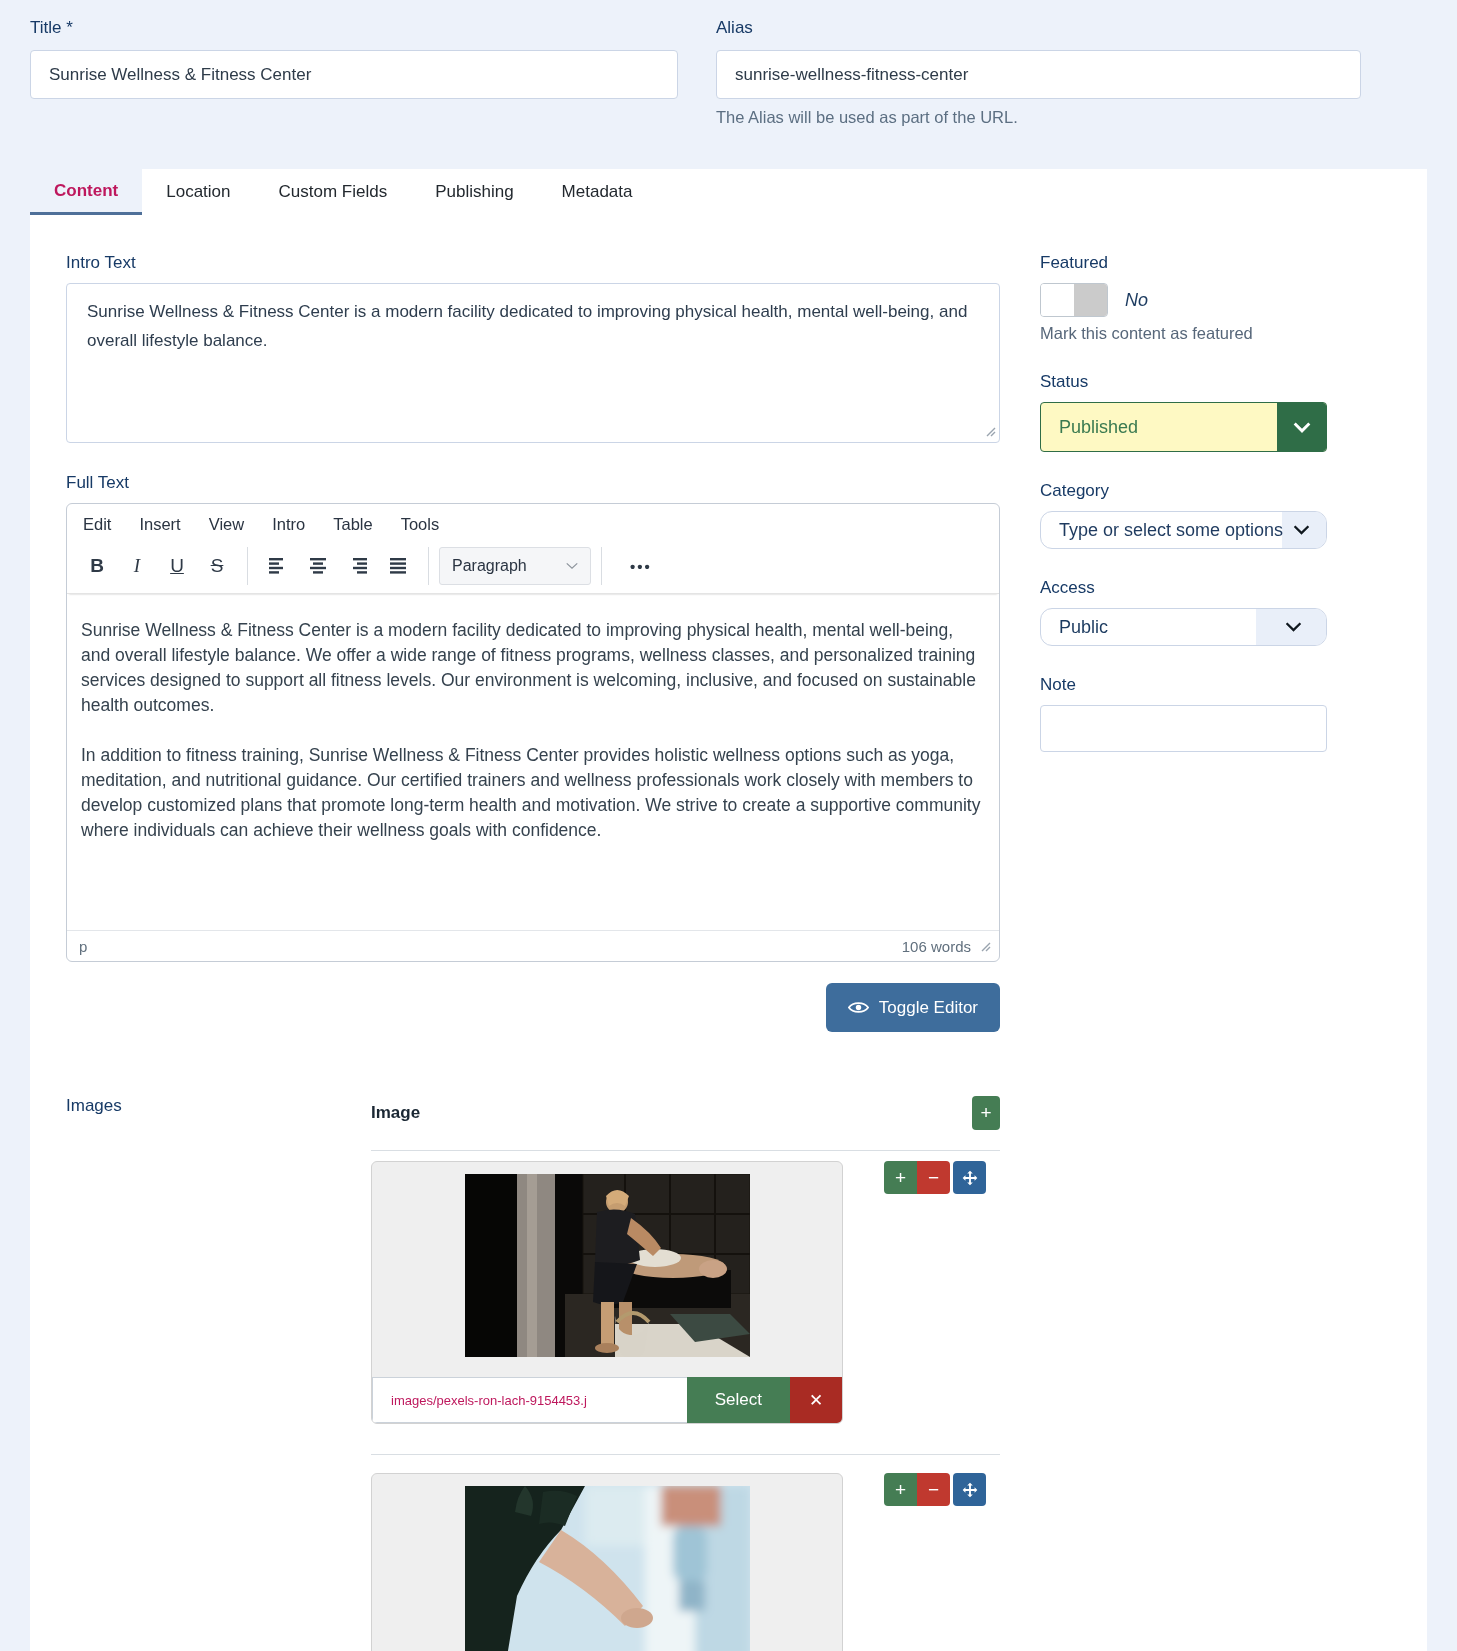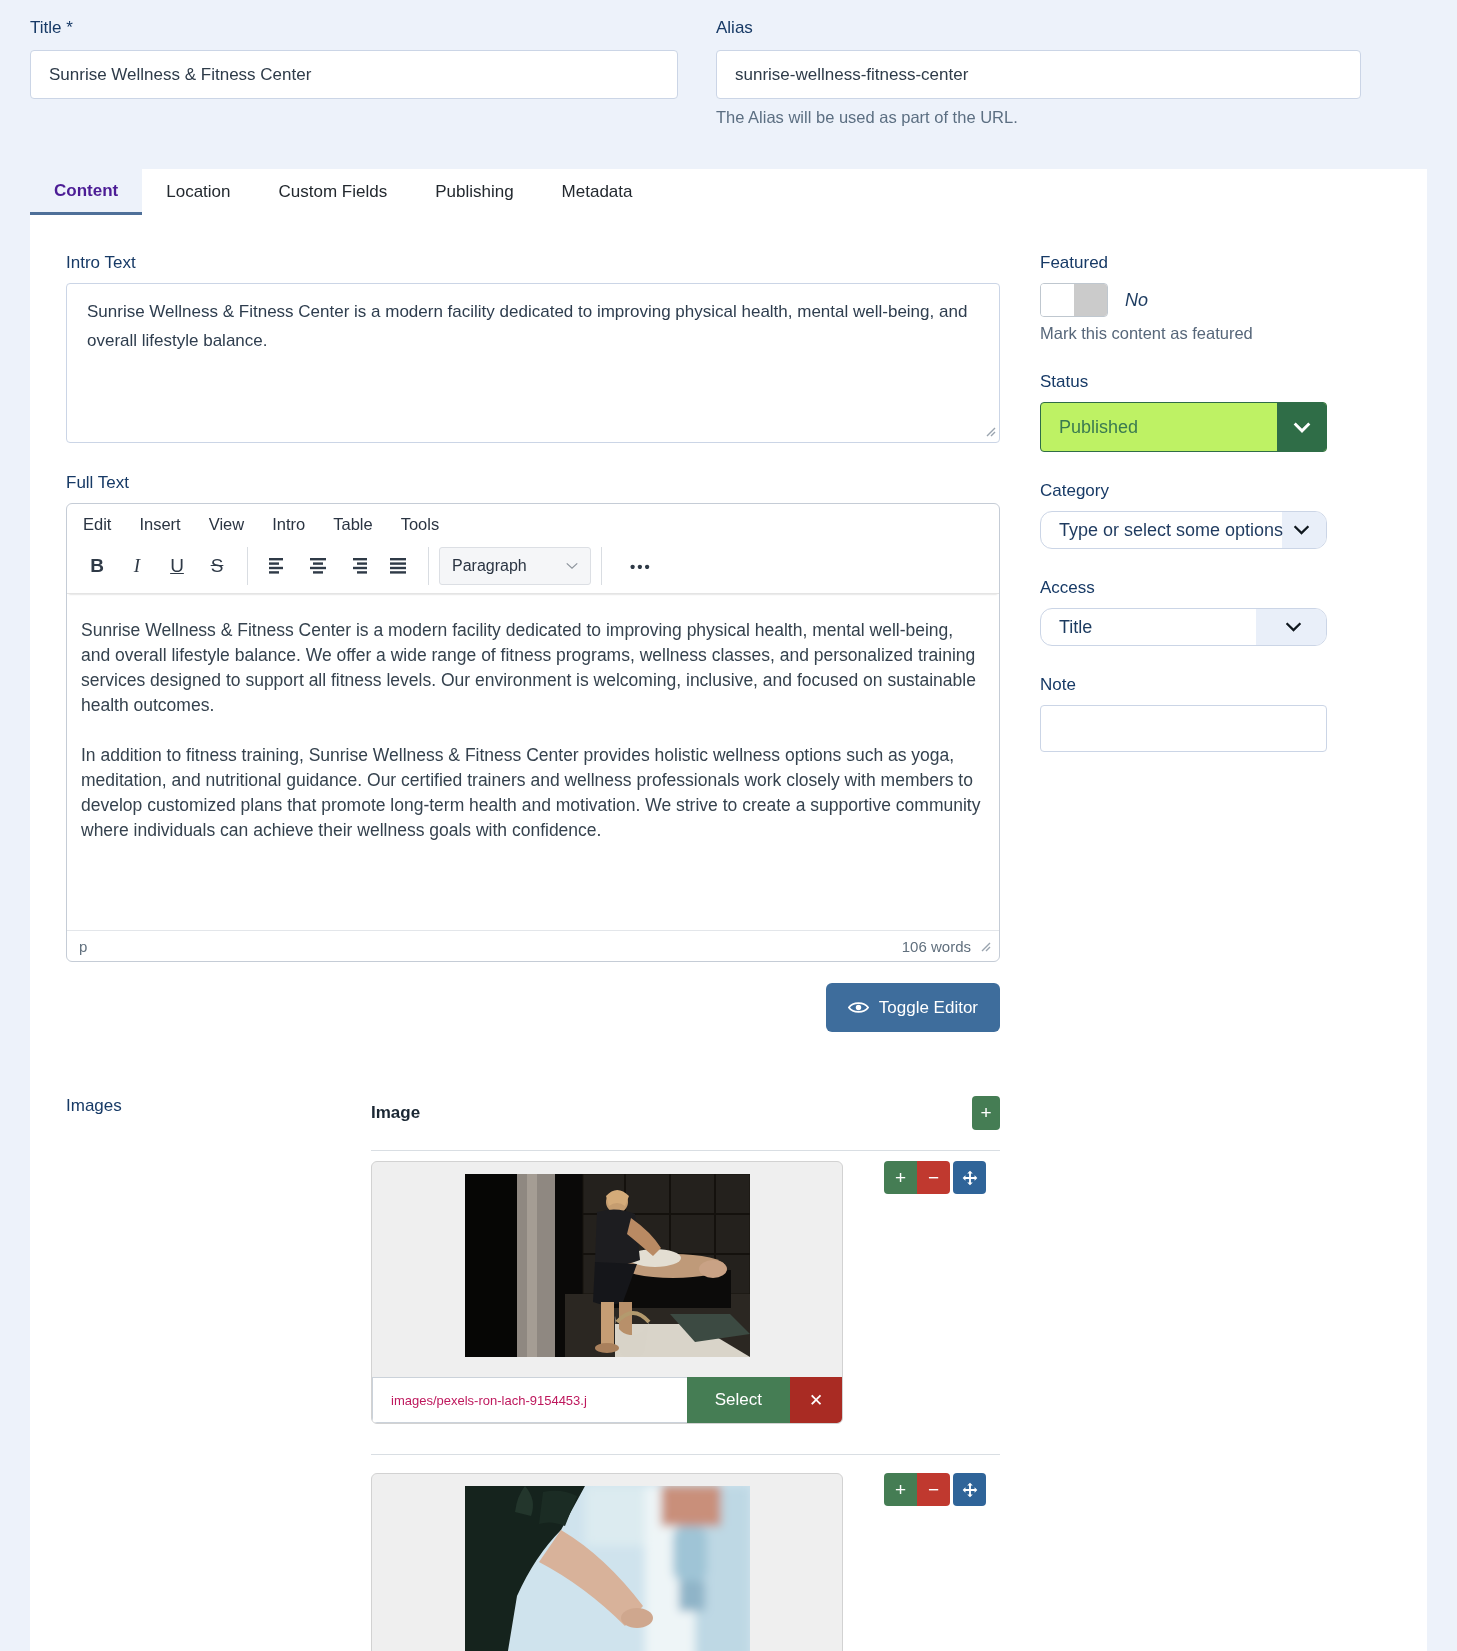--- a/index.html
+++ b/index.html
@@ -20,21 +20,21 @@
     font-family: "Liberation Sans", sans-serif; outline: none;
   }
   .help-text { margin-top: 9px; font-size: 16.5px; color: #5c6f82; }
 
   
   .panel { background: #fff; margin: 42px 30px 0 30px; min-height: 1441px; }
   .tab-strip { display: flex; }
   .tab { padding: 0 24px; height: 46px; display: flex; align-items: center;
          font-size: 17px; color: #23292f; cursor: pointer; }
   .tab.active {
-    background: #edf2fa; color: #4c1d95; font-weight: bold;
+    background: #edf2fa; color: #be185d; font-weight: bold;
     border-bottom: 3px solid #4f7099;
   }
 
   .main-grid { display: grid; grid-template-columns: 934px 287px; gap: 40px;
                padding: 38px 100px 0 36px; }
 
   
   .group-label { font-size: 17px; color: #173a66; margin-bottom: 10px; }
   .intro-wrap { position: relative; }
   .intro-textarea {
@@ -113,21 +113,21 @@
   .side-label { font-size: 17px; color: #173a66; margin-bottom: 10px; }
   .toggle-row { display: flex; align-items: center; }
   .switch { width: 68px; height: 34px; border: 1px solid #bfc7cf; border-radius: 4px;
             overflow: hidden; display: flex; cursor: pointer; }
   .switch .off-half { width: 50%; background: #fff; }
   .switch .on-half { width: 50%; background: #cbcbcb; }
   .toggle-state { margin-left: 17px; font-size: 18px; color: #1b3a5f; font-style: italic; }
   .side-help { margin-top: 7px; font-size: 16.5px; color: #57677a; }
 
   .status-select { display: flex; border: 1px solid #2f6d47; border-radius: 4px; overflow: hidden;
-                   height: 50px; cursor: pointer; background: #bef264; }
+                   height: 50px; cursor: pointer; background: #fef9c3; }
   .status-value { flex: 1; display: flex; align-items: center; padding-left: 18px;
                   font-size: 18px; color: #3a7a50; }
   .status-caret { width: 49px; background: #2f6d47; display: flex; align-items: center; justify-content: center; }
 
   .combo { position: relative; height: 38px; border: 1px solid #cbd5e6; border-radius: 12px;
            background: #fff; display: flex; align-items: center; cursor: pointer; overflow: hidden; }
   .combo .cap { position: absolute; top: 0; right: 0; bottom: 0; background: #e9eff9; }
   .combo .cap.wide { width: 70px; }
   .combo .cap.narrow { width: 44px; }
   .combo .caret-dark { position: absolute; right: 16px; top: 50%; transform: translateY(-50%); }
@@ -420,21 +420,21 @@
           <svg class="caret-dark" width="17" height="10" viewBox="0 0 16 9">
               <polyline points="1.5,1 8,7.5 14.5,1" fill="none" stroke="#10181f" stroke-width="2.2"></polyline>
             </svg>
         </div>
       </div>
 
       <div class="side-block">
         <div class="side-label">Access</div>
         <div class="combo">
           <span class="cap wide"></span>
-          <span class="combo-value">Title</span>
+          <span class="combo-value">Public</span>
           <svg class="caret-dark" style="right:24px;" width="17" height="10" viewBox="0 0 16 9">
               <polyline points="1.5,1 8,7.5 14.5,1" fill="none" stroke="#10181f" stroke-width="2.2"></polyline>
             </svg>
         </div>
       </div>
 
       <div class="side-block">
         <div class="side-label">Note</div>
         <input class="note-input" type="text" style="">
       </div>

